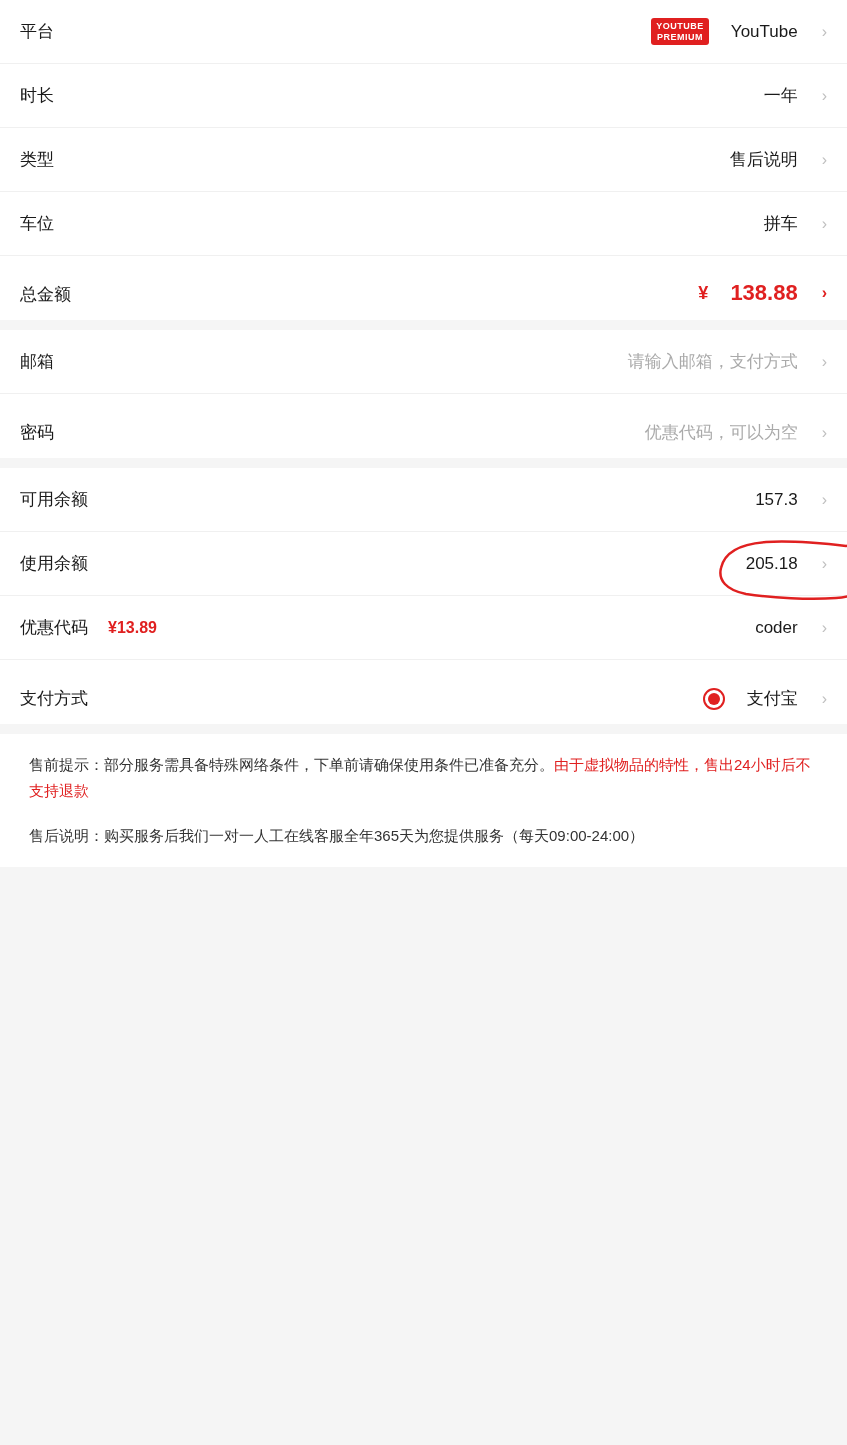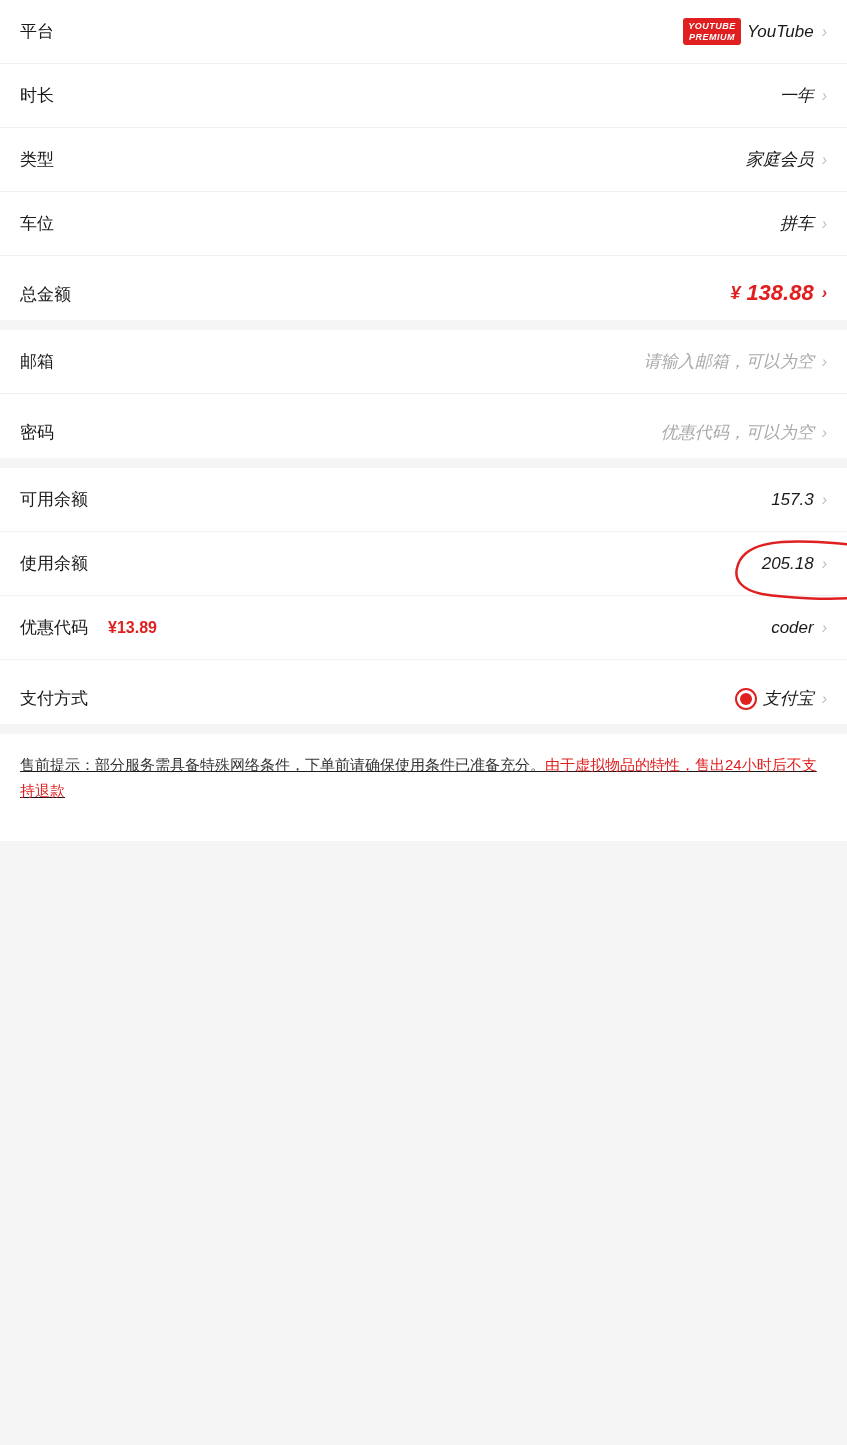--- a/index.html
+++ b/index.html
@@ -39,24 +39,23 @@
 
     .row-label {
       font-size: 17px;
       color: #1a1a1a;
       font-weight: 400;
     }
 
     .row-value {
       display: flex;
       align-items: center;
-      gap: 6px;
+      gap: 22px;
       color: #1a1a1a;
       font-size: 17px;
-      font-style: italic;
     }
 
     .row-value.placeholder {
       color: #aaa;
     }
 
     .row-value.price {
       color: #e02020;
       font-size: 22px;
       font-weight: 600;
@@ -95,23 +94,22 @@
 
     .radio-inner {
       width: 12px;
       height: 12px;
       border-radius: 50%;
       background: #e02020;
     }
 
     .notice-section {
       background: #fff;
-      padding: 18px 20px;
+      padding: 18px 29px;
       margin-bottom: 10px;
-      text-decoration: underline;
     }
 
     .notice-text {
       font-size: 15px;
       color: #333;
       line-height: 1.7;
     }
 
     .notice-highlight {
       color: #e02020;
@@ -161,21 +159,21 @@
     <span class="row-label">时长</span>
     <div class="row-value">
       <span>一年</span>
       <span class="chevron">›</span>
     </div>
   </div>
 
   <div class="row">
     <span class="row-label">类型</span>
     <div class="row-value">
-      <span>家庭会员</span>
+      <span>售后说明</span>
       <span class="chevron">›</span>
     </div>
   </div>
 
   <div class="row">
     <span class="row-label">车位</span>
     <div class="row-value">
       <span>拼车</span>
       <span class="chevron">›</span>
     </div>
@@ -190,21 +188,21 @@
     </div>
   </div>
 
 </div>
 
 <div class="section">
 
   <div class="row">
     <span class="row-label">邮箱</span>
     <div class="row-value placeholder">
-      <span>请输入邮箱，可以为空</span>
+      <span>请输入邮箱，支付方式</span>
       <span class="chevron">›</span>
     </div>
   </div>
 
   <div class="row">
     <span class="row-label">密码</span>
     <div class="row-value placeholder">
       <span>优惠代码，可以为空</span>
       <span class="chevron">›</span>
     </div>
@@ -257,13 +255,14 @@
     </div>
   </div>
 
 </div>
 
 <div class="notice-section">
   <p class="notice-text">
     <span>售前提示：部分服务需具备特殊网络条件，下单前请确保使用条件已准备充分。</span><span class="notice-highlight">由于虚拟物品的特性，售出24小时后不支持退款</span>
   </p>
   <br>
+  <p class="notice-text">售后说明：购买服务后我们一对一人工在线客服全年365天为您提供服务（每天09:00-24:00）</p>
 </div>
 
 </body></html>

